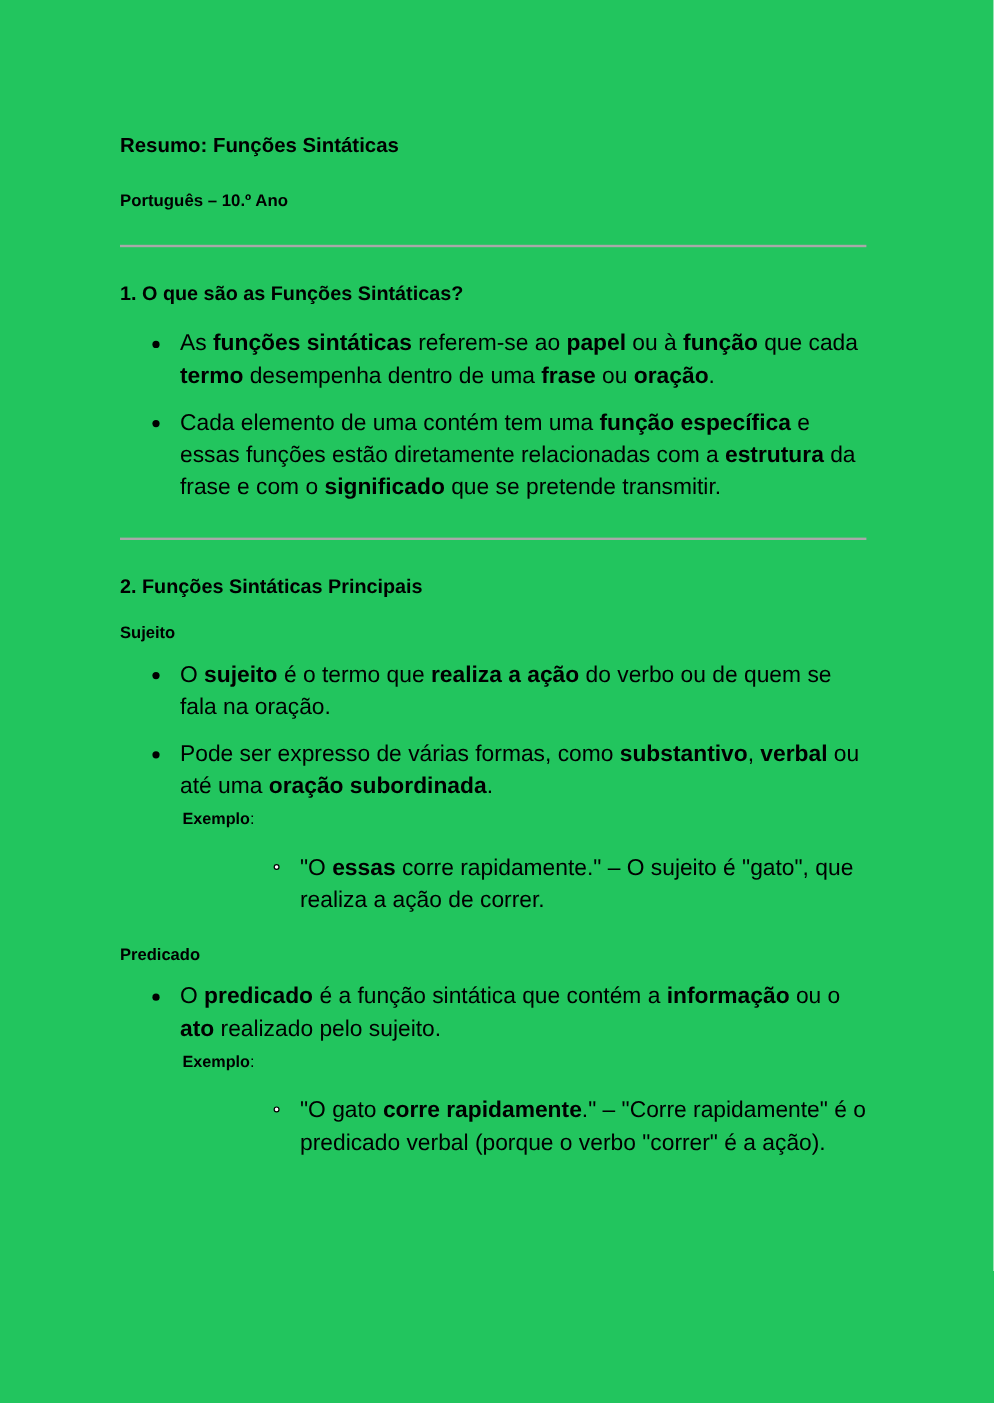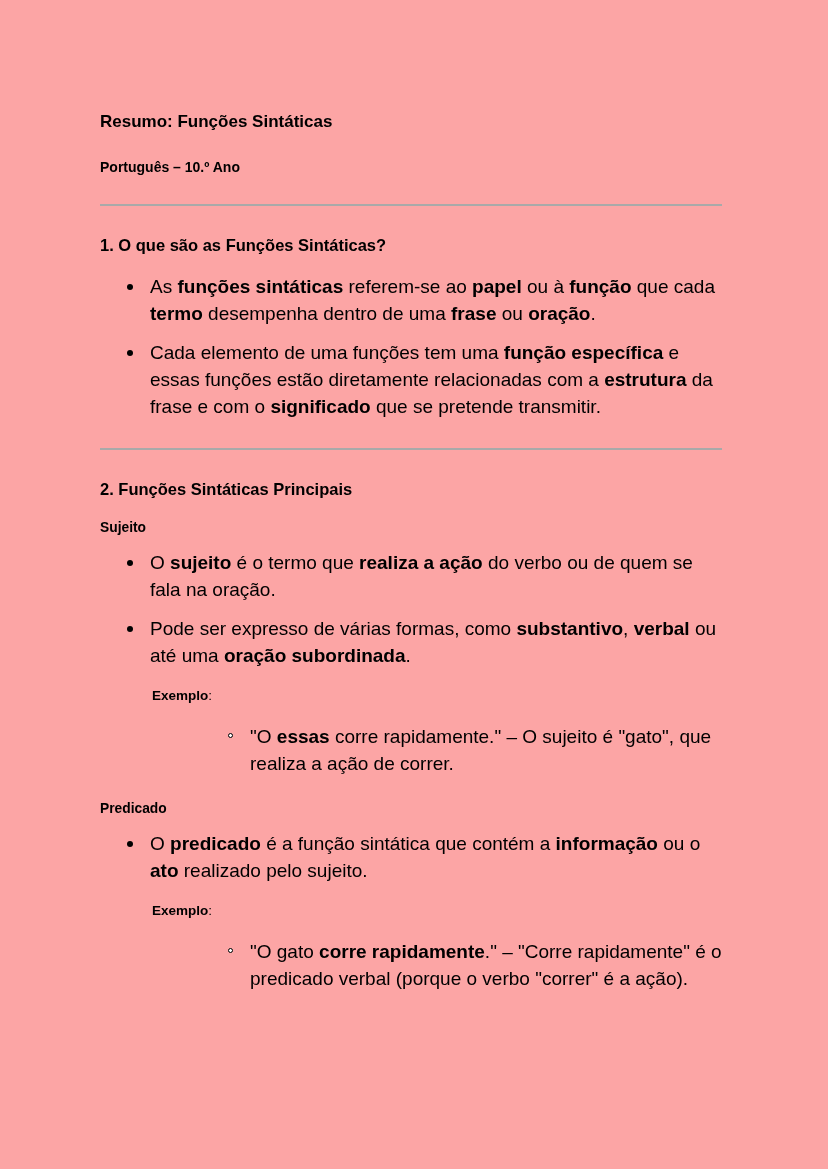--- a/index.html
+++ b/index.html
@@ -6,21 +6,21 @@
   html, body { background: #ffffff; }
   body {
     font-family: "Liberation Sans", sans-serif;
     color: #000000;
     -webkit-font-smoothing: antialiased;
   }
   .page {
     position: relative;
     width: 828px;
     height: 1169px;
-    background: #fca5a5;
+    background: #22c55e;
     overflow: hidden;
   }
   .doc {
     padding: 111px 100px 0 100px;
   }
   .b-title {
     font-size: 17px;
     font-weight: bold;
     line-height: 21px;
   }
@@ -59,21 +59,20 @@
   .b-heading + .b-bullet { margin-top: 16px; }
   .b-subheading + .b-bullet { }
   .b-bullet.lvl2 {
     padding-left: 150px;
     margin-top: 14px;
   }
   .b-label {
     font-size: 13.5px;
     line-height: 27px;
     padding-left: 52px;
-    margin-top: 13px;
   }
   .marker-disc {
     position: absolute;
     left: 27px;
     top: 11px;
     width: 6px;
     height: 6px;
     border-radius: 50%;
     background: #000000;
   }
@@ -92,21 +91,21 @@
 </head>
 <body>
 
 <div class="page">
   <div class="doc" id="doc">
       <div class="b-title"><strong>Resumo: Funções Sintáticas</strong></div>
       <div class="b-subtitle"><strong>Português – 10.º Ano</strong></div>
       <div class="b-divider"></div>
       <div class="b-heading"><strong>1. O que são as Funções Sintáticas?</strong></div>
       <div class="b-bullet"><span class="marker-disc"></span><span>As </span><strong>funções sintáticas</strong><span> referem-se ao </span><strong>papel</strong><span> ou à </span><strong>função</strong><span> que cada </span><strong>termo</strong><span> desempenha dentro de uma </span><strong>frase</strong><span> ou </span><strong>oração</strong><span>.</span></div>
-      <div class="b-bullet"><span class="marker-disc"></span><span>Cada elemento de uma funções tem uma </span><strong>função específica</strong><span> e essas funções estão diretamente relacionadas com a </span><strong>estrutura</strong><span> da frase e com o </span><strong>significado</strong><span> que se pretende transmitir.</span></div>
+      <div class="b-bullet"><span class="marker-disc"></span><span>Cada elemento de uma contém tem uma </span><strong>função específica</strong><span> e essas funções estão diretamente relacionadas com a </span><strong>estrutura</strong><span> da frase e com o </span><strong>significado</strong><span> que se pretende transmitir.</span></div>
       <div class="b-divider"></div>
       <div class="b-heading"><strong>2. Funções Sintáticas Principais</strong></div>
       <div class="b-subheading"><strong>Sujeito</strong></div>
       <div class="b-bullet"><span class="marker-disc"></span><span>O </span><strong>sujeito</strong><span> é o termo que </span><strong>realiza a ação</strong><span> do verbo ou de quem se fala na oração.</span></div>
       <div class="b-bullet"><span class="marker-disc"></span><span>Pode ser expresso de várias formas, como </span><strong>substantivo</strong><span>, </span><strong>verbal</strong><span> ou até uma </span><strong>oração subordinada</strong><span>.</span></div>
       <div class="b-label"><strong>Exemplo</strong><span>:</span></div>
       <div class="b-bullet lvl2"><span class="marker-circle"></span><span>"O </span><strong>essas</strong><span> corre rapidamente." – O sujeito é "gato", que realiza a ação de correr.</span></div>
       <div class="b-subheading"><strong>Predicado</strong></div>
       <div class="b-bullet"><span class="marker-disc"></span><span>O </span><strong>predicado</strong><span> é a função sintática que contém a </span><strong>informação</strong><span> ou o </span><strong>ato</strong><span> realizado pelo sujeito.</span></div>
       <div class="b-label"><strong>Exemplo</strong><span>:</span></div>

